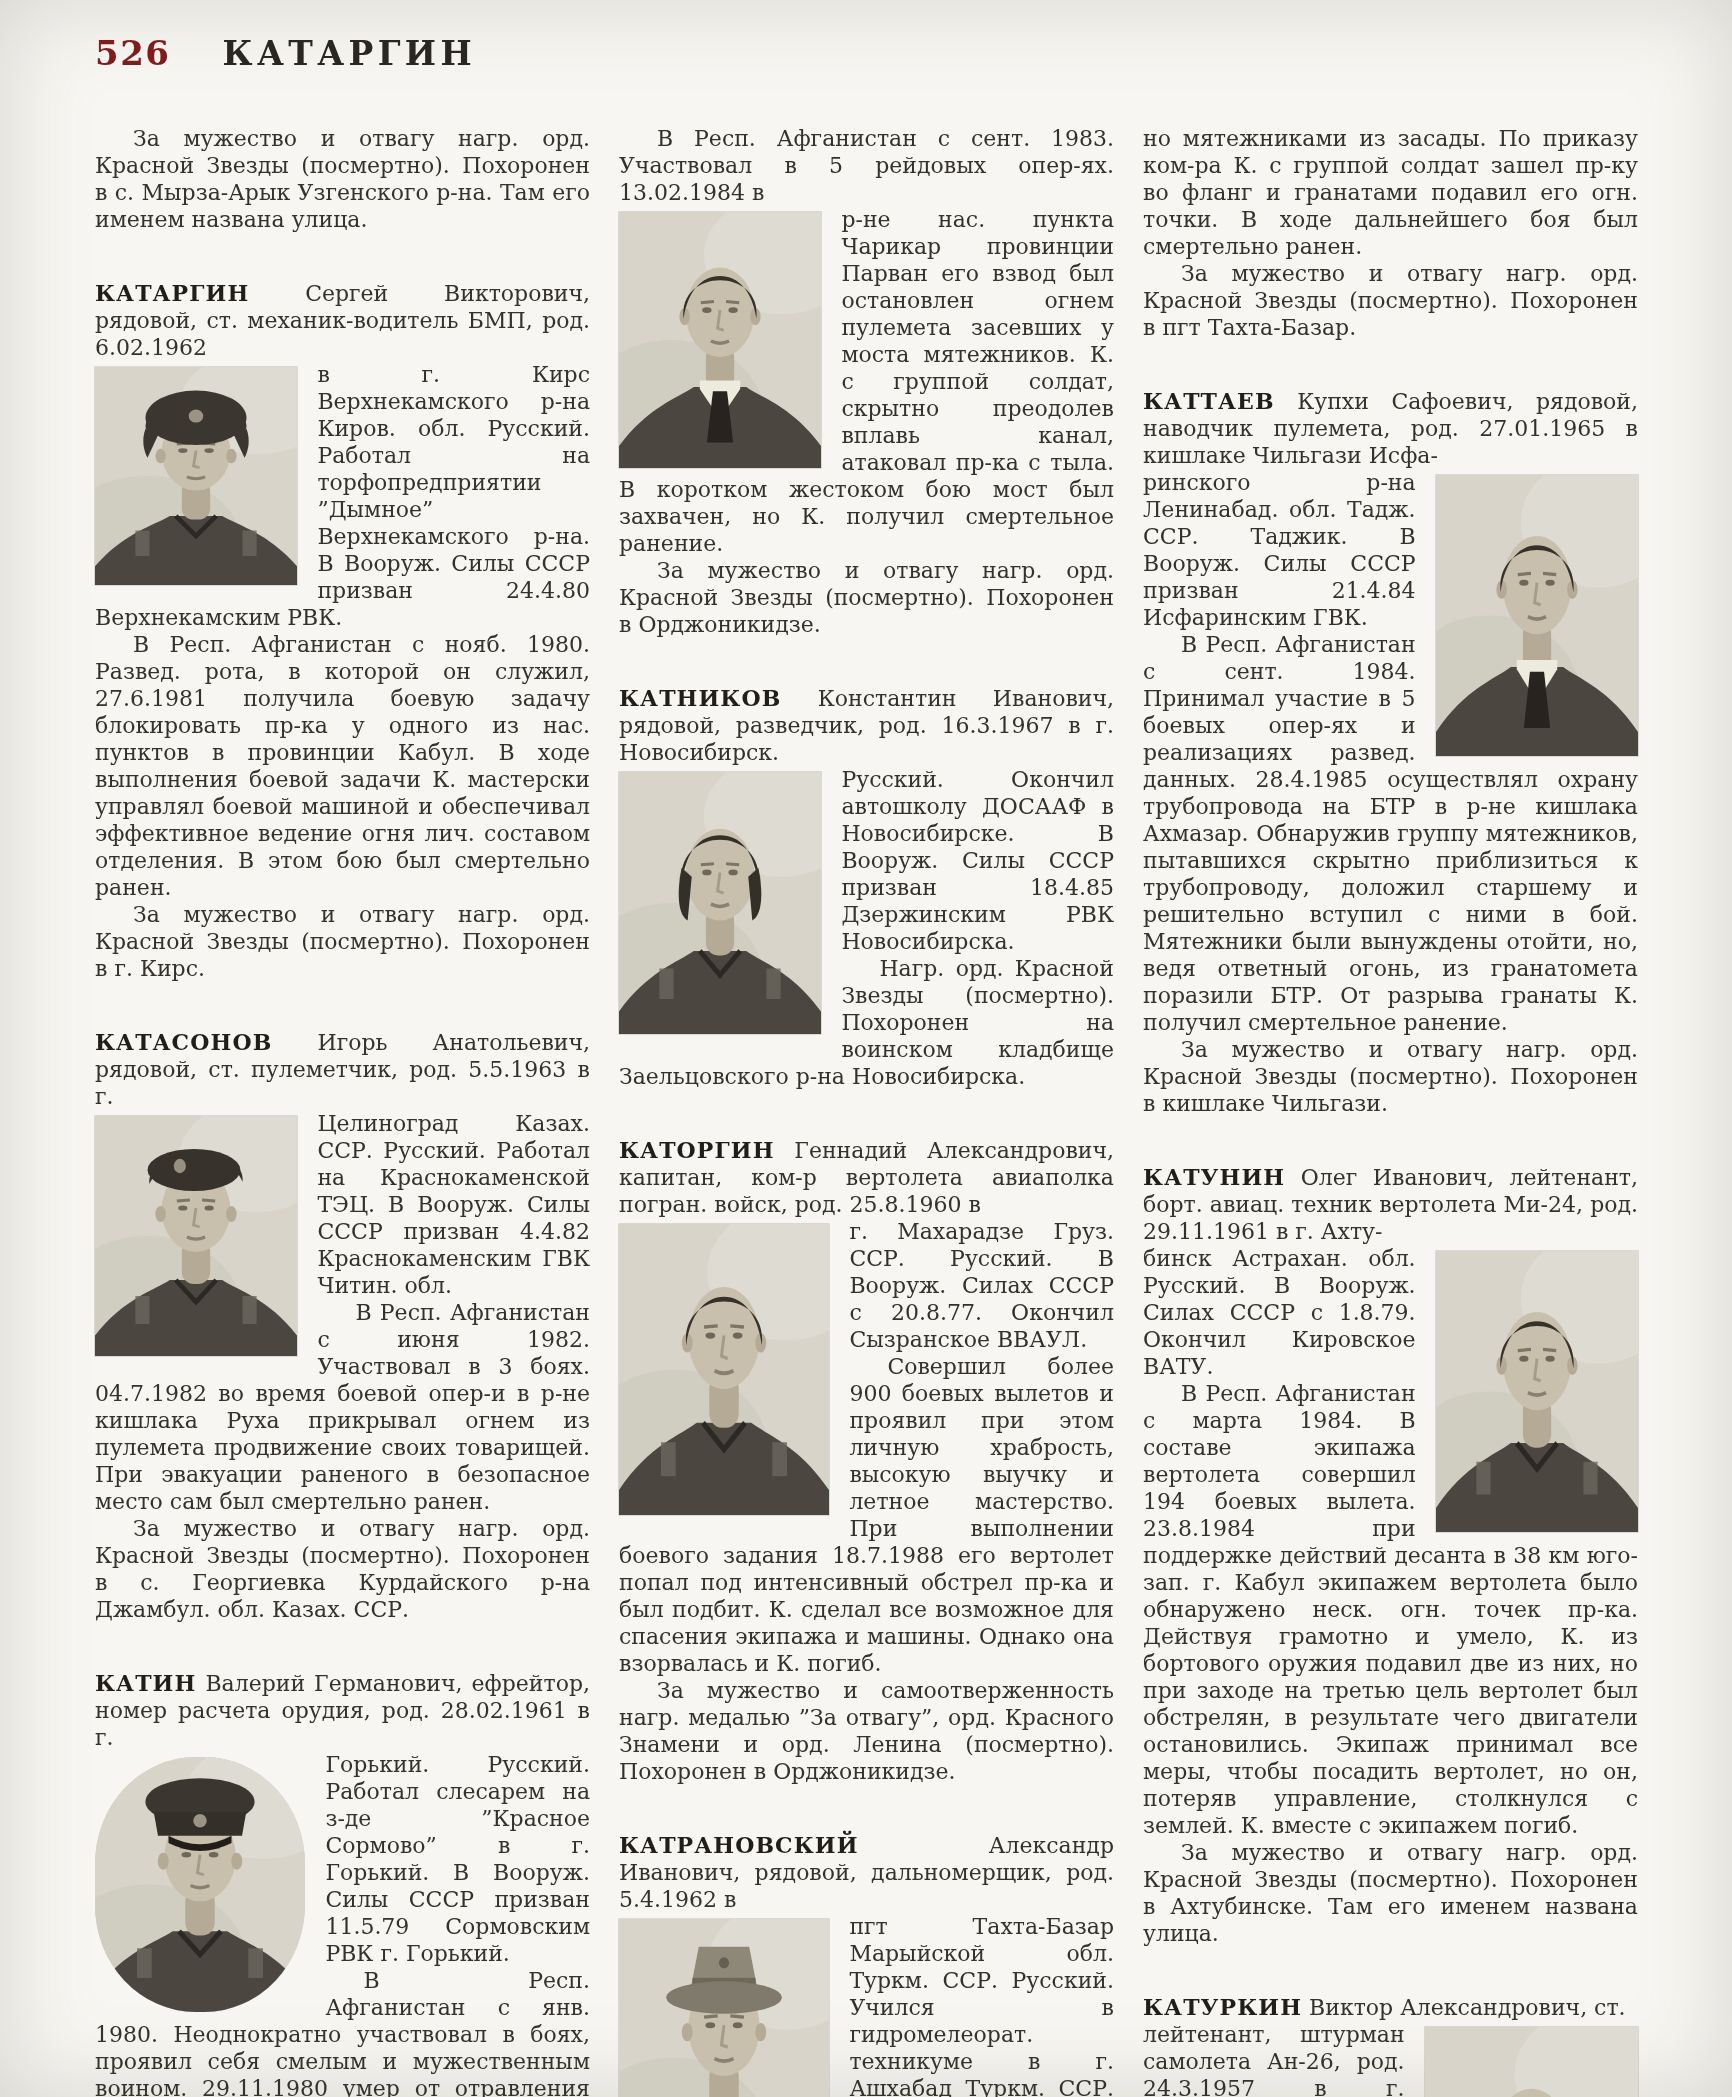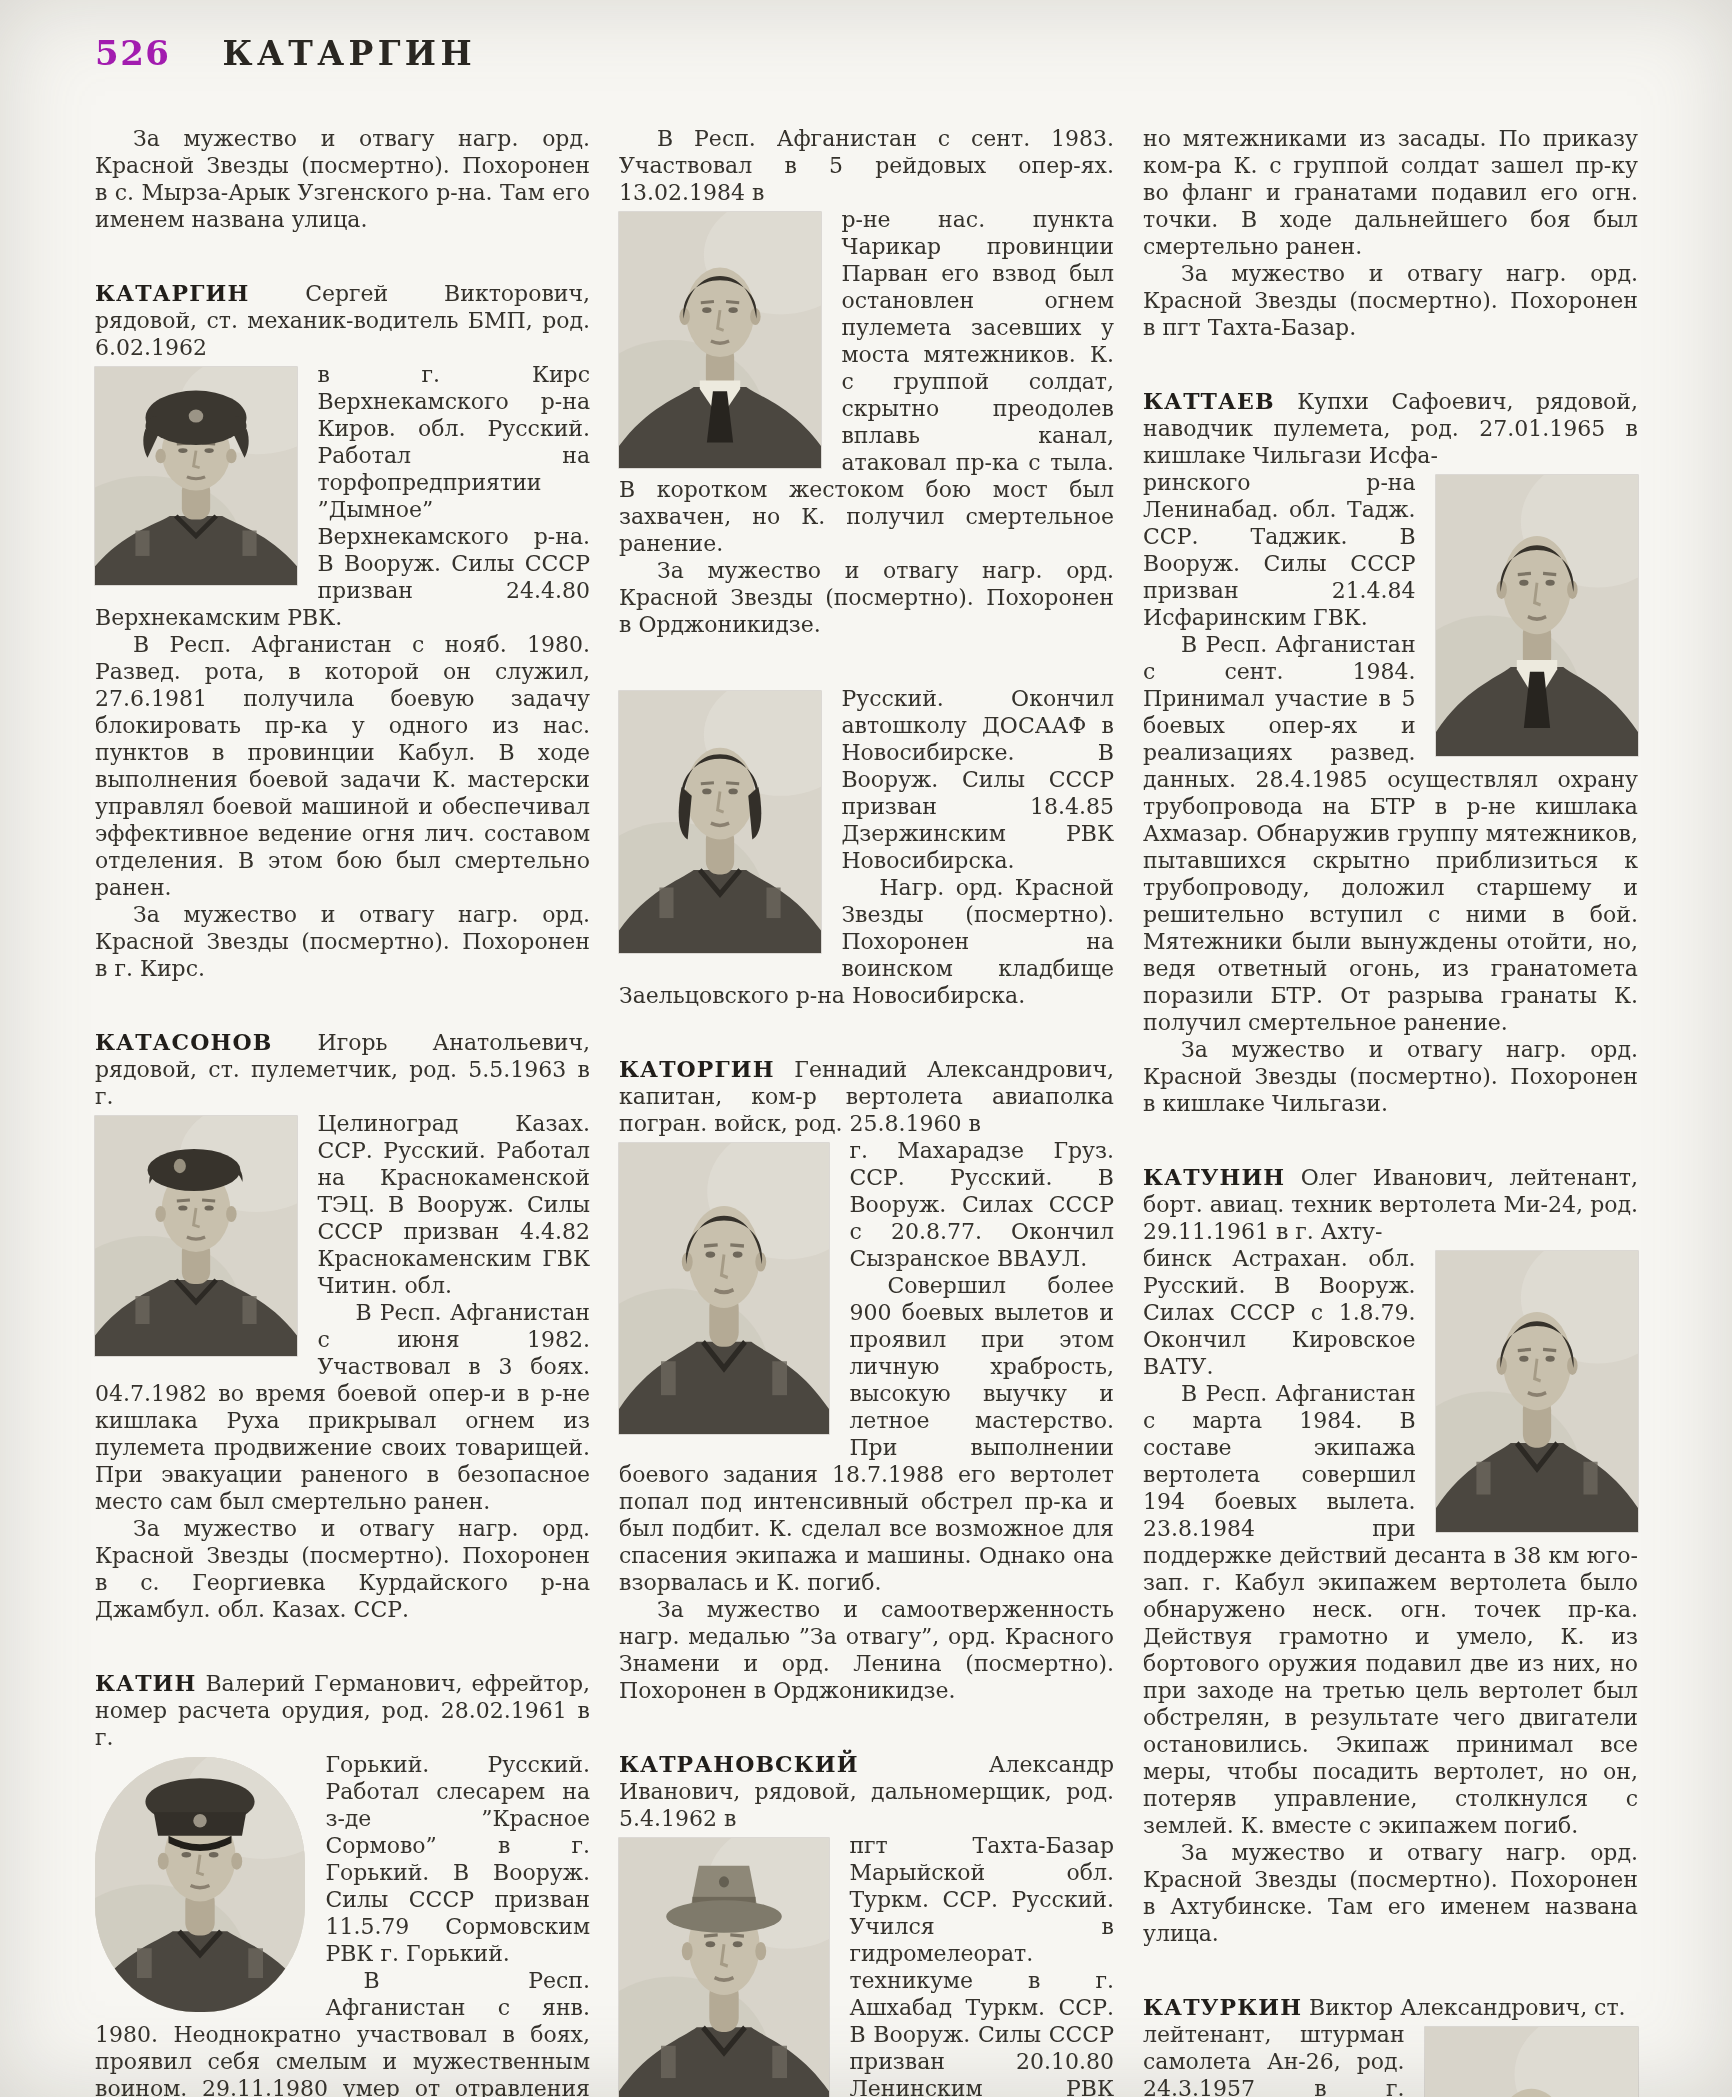--- a/index.html
+++ b/index.html
@@ -10,21 +10,21 @@
     box-shadow:inset 0 0 87px rgba(120,115,105,.25);
     font-family:"DejaVu Serif","Liberation Serif",serif;
     color:#35322c;
     overflow:hidden;
   }
   .header-row{
     position:absolute;top:33px;left:95px;width:495px;
     white-space:nowrap;
   }
   .page-number{
-    font-size:34px;font-weight:bold;color:#a21caf;letter-spacing:1.5px;
+    font-size:34px;font-weight:bold;color:#7f1d1d;letter-spacing:1.5px;
     display:inline-block;
     text-align:center;
   }
   .page-title{
     font-size:33px;font-weight:bold;color:#2a2722;letter-spacing:4.4px;
     display:inline-block;margin-left:52px;
   }
   .columns{
     position:absolute;top:125px;left:95px;
     display:flex;gap:29px;
@@ -178,20 +178,21 @@
               <path d="M53 42 L59.5 42.5" stroke="#7d7566" stroke-width="1.4" fill="none"></path>
               <path d="M50 46 L48.8 54.5 L51.8 55.5" stroke="#a59b86" stroke-width="1.4" fill="none"></path>
               <path d="M45.5 60.5 Q50 62.6 54.5 60.5" stroke="#8a8070" stroke-width="1.6" fill="none"></path>
               <path d="M32 50 C29 26 71 26 68 50 C66 37 59 30 50 30 C41 30 34 37 32 50 Z" fill="#36322b"></path>
             </svg>
           </span>
           <p class="p">р-не нас. пункта Чарикар провинции Парван его взвод был остановлен огнем пулемета засевших у моста мятежников. К. с группой солдат, скрытно преодолев вплавь канал, атаковал пр-ка с тыла. В коротком жестоком бою мост был захвачен, но К. получил смертельное ранение.</p>
           <p class="p ind">За мужество и отвагу нагр. орд. Красной Звезды (посмертно). Похоронен в Орджоникидзе.</p>
         </div>
         <div class="block entry">
+          <p class="p"><b class="surname">КАТНИКОВ</b> Константин Иванович, рядовой, разведчик, род. 16.3.1967 в г. Новосибирск.</p>
           <span class="photo left" style="width: 202px; height: 262px;">
             <svg viewBox="0 0 100 120" preserveAspectRatio="none" xmlns="http://www.w3.org/2000/svg">
               <rect x="0" y="0" width="100" height="120" fill="#d8d4ca"></rect>
               <ellipse cx="26" cy="96" rx="46" ry="36" fill="#cbc6ba" opacity="0.55"></ellipse>
               <ellipse cx="80" cy="20" rx="38" ry="28" fill="#e3e0d7" opacity="0.6"></ellipse>
               <path d="M-8 122 C8 93 28 88 37 82 L63 82 C72 88 92 93 108 122 Z" fill="#4b4740"></path>
               <rect x="43" y="62" width="14" height="22" rx="6" fill="#b4aa95"></rect>
               <path d="M40 82 L50 93 L60 82" stroke="#2c2924" stroke-width="2.4" fill="none"></path>
               <rect x="20" y="90" width="7" height="14" fill="#6b665c" opacity="0.8"></rect>
               <rect x="73" y="90" width="7" height="14" fill="#6b665c" opacity="0.8"></rect>

